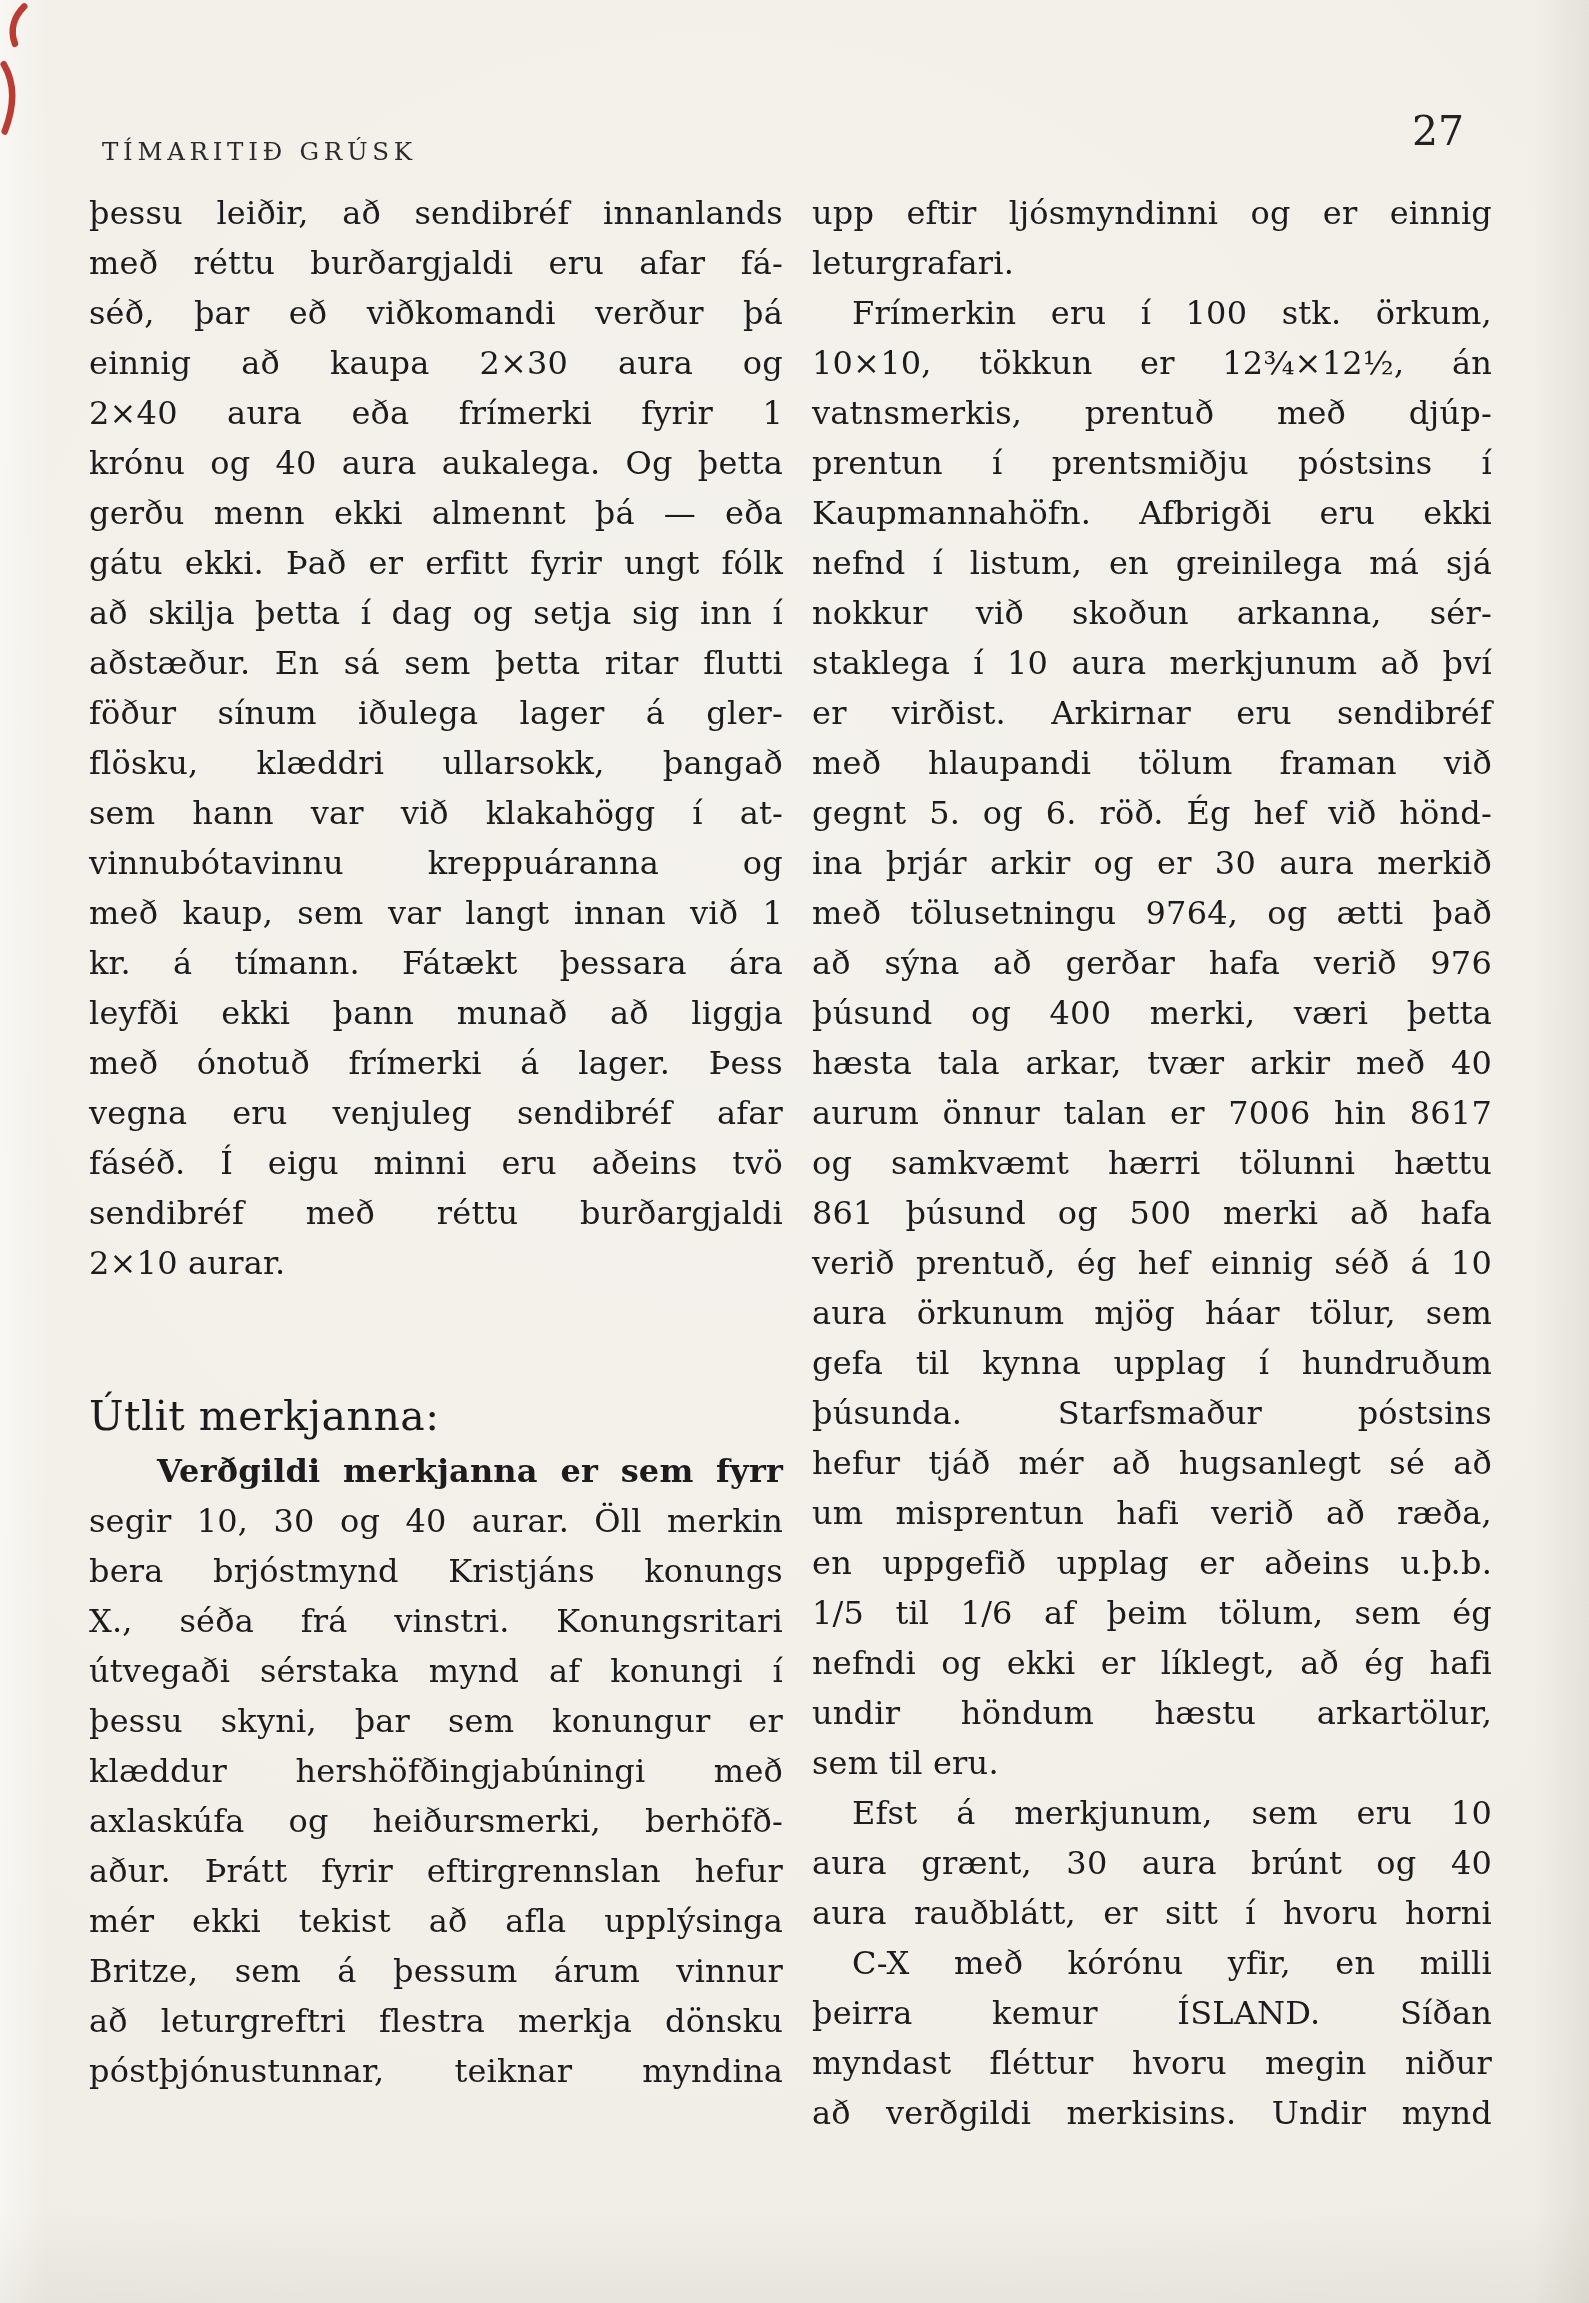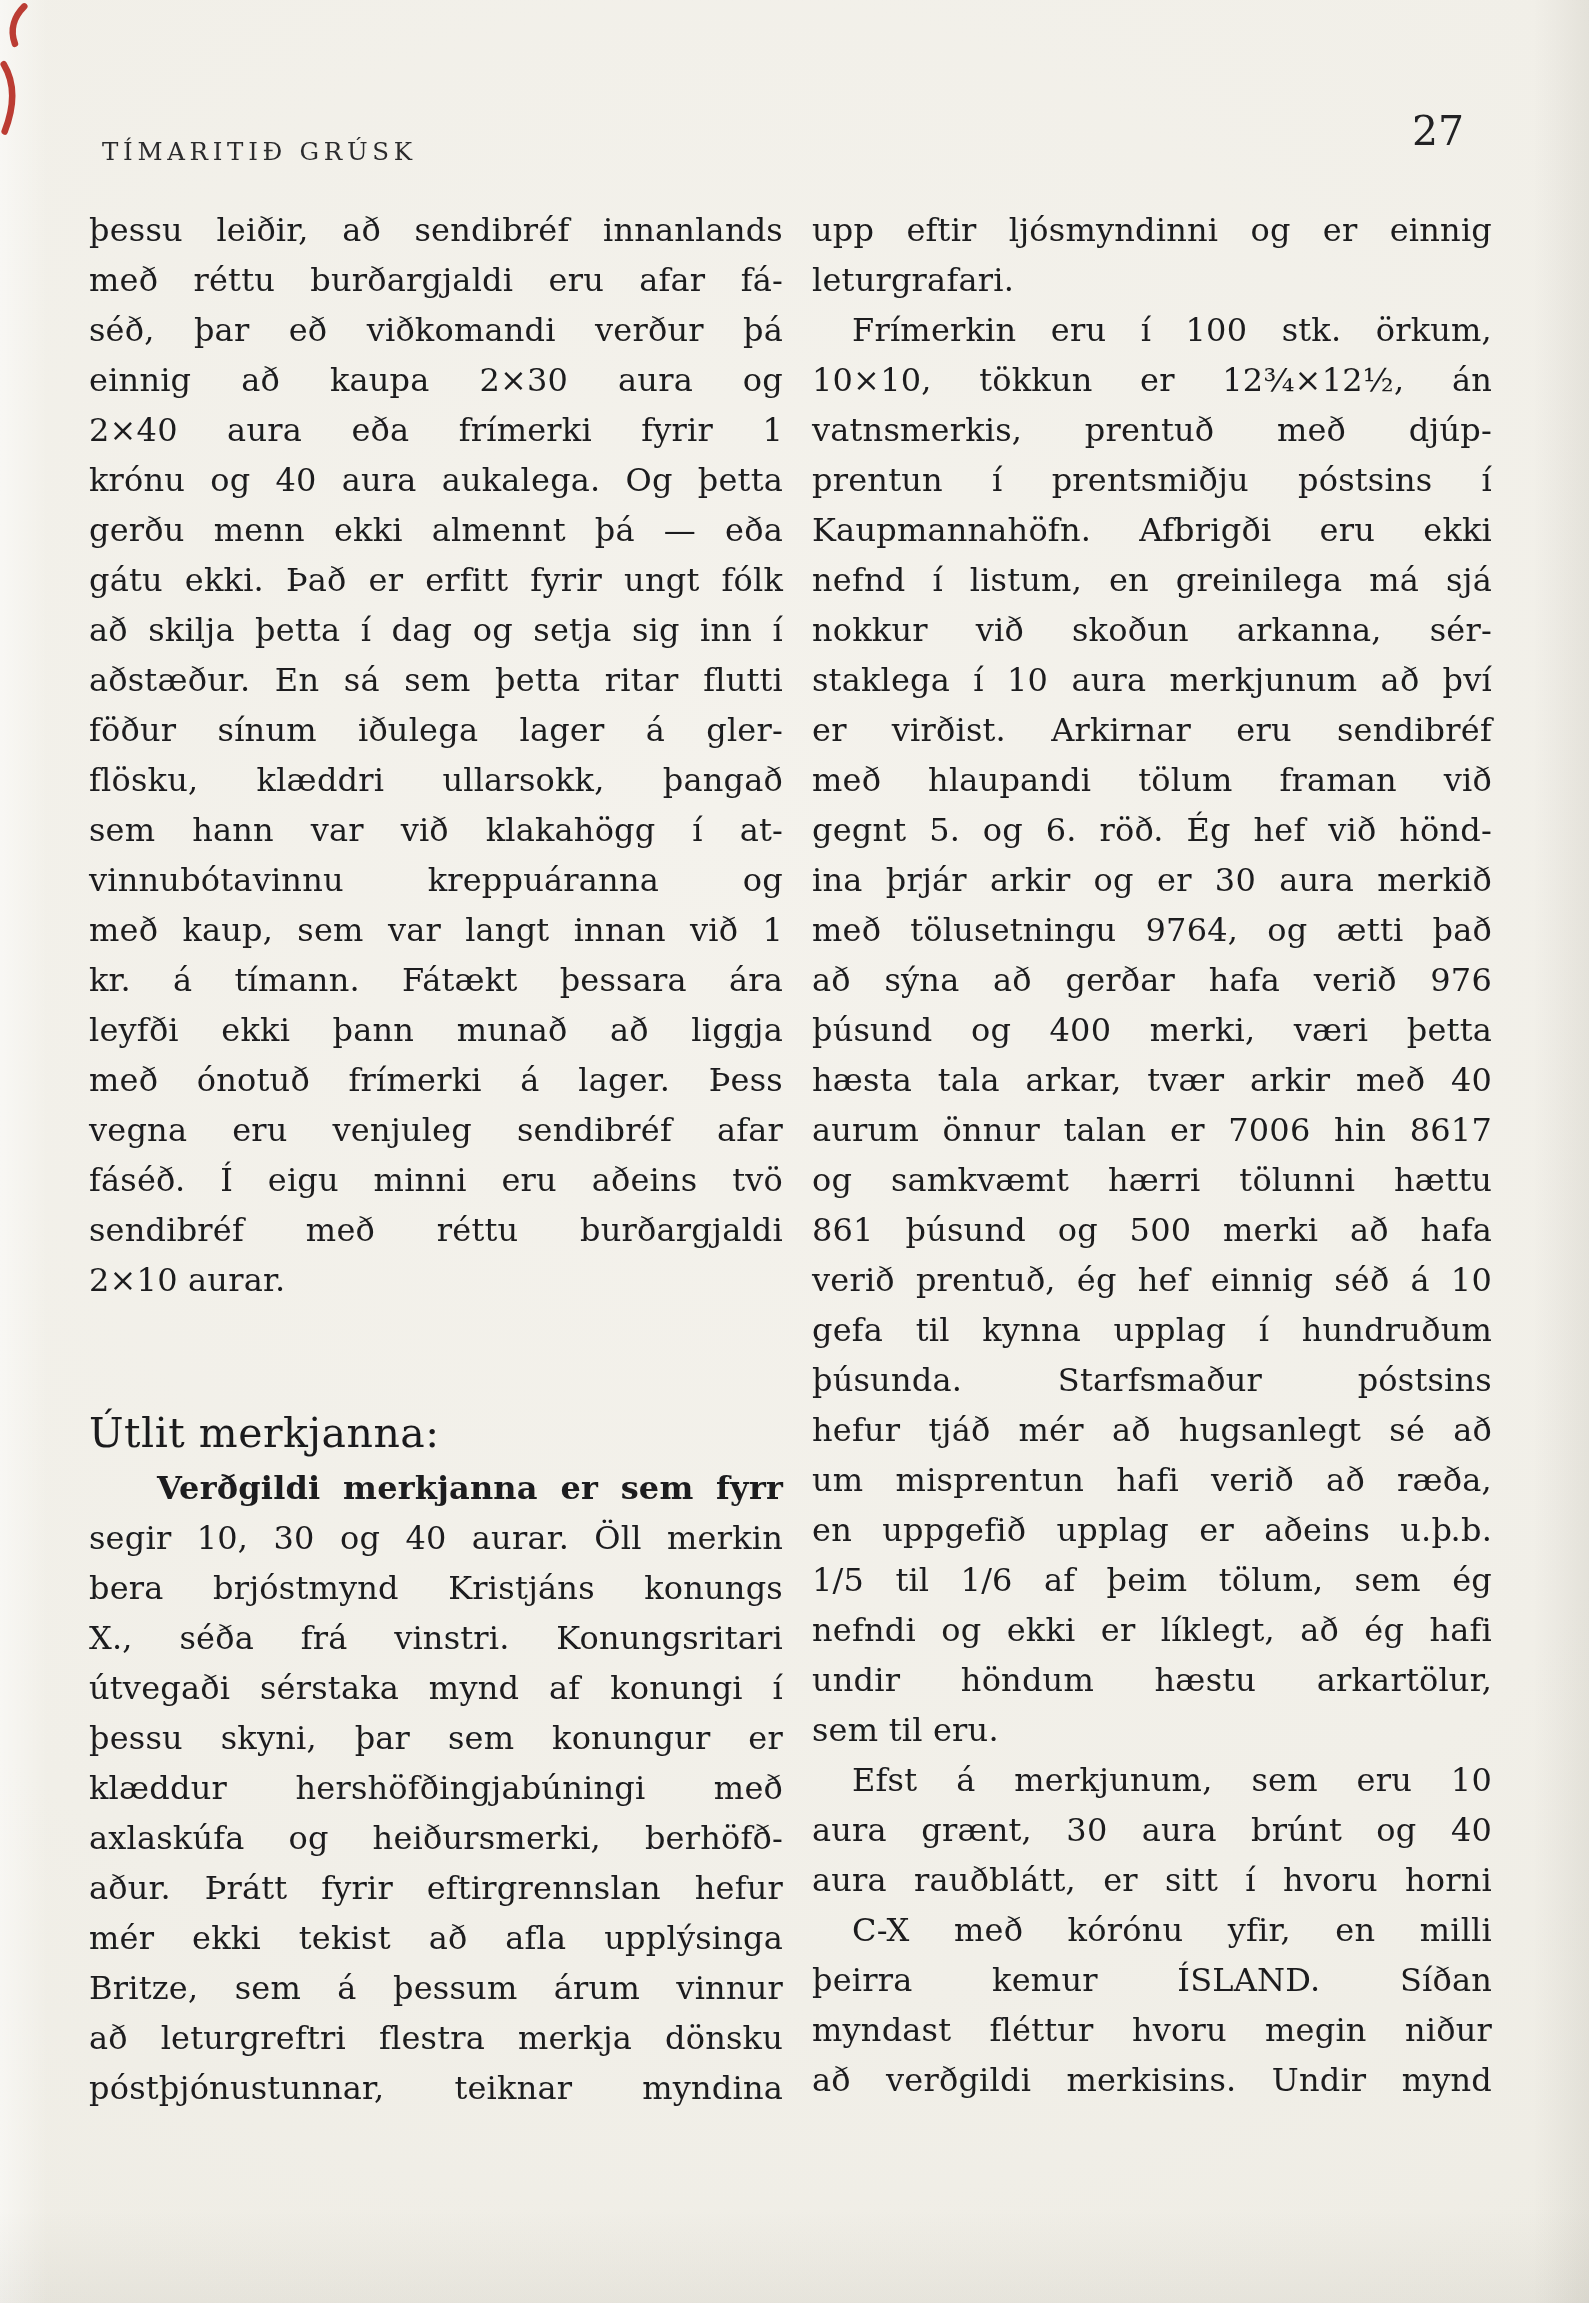--- a/index.html
+++ b/index.html
@@ -36,21 +36,21 @@
   }
   .page-number {
     position: absolute;
     left: 1412px;
     top: 107px;
     font-size: 41px;
     color: #222224;
   }
   .col {
     position: absolute;
-    top: 205px;
+    top: 188px;
   }
   .col-left  { left: 89px;  width: 694px; }
   .col-right { left: 812px; width: 680px; }
   .line {
     height: 50px;
     line-height: 50px;
     font-size: 32px;
     text-align: justify;
     text-align-last: justify;
     white-space: nowrap;
@@ -146,20 +146,21 @@
         <div class="line">gegnt 5. og 6. röð. Ég hef við hönd-</div>
         <div class="line">ina þrjár arkir og er 30 aura merkið</div>
         <div class="line">með tölusetningu 9764, og ætti það</div>
         <div class="line">að sýna að gerðar hafa verið 976</div>
         <div class="line">þúsund og 400 merki, væri þetta</div>
         <div class="line">hæsta tala arkar, tvær arkir með 40</div>
         <div class="line">aurum önnur talan er 7006 hin 8617</div>
         <div class="line">og samkvæmt hærri tölunni hættu</div>
         <div class="line">861 þúsund og 500 merki að hafa</div>
         <div class="line">verið prentuð, ég hef einnig séð á 10</div>
+        <div class="line">aura örkunum mjög háar tölur, sem</div>
         <div class="line">gefa til kynna upplag í hundruðum</div>
         <div class="line">þúsunda. Starfsmaður póstsins</div>
         <div class="line">hefur tjáð mér að hugsanlegt sé að</div>
         <div class="line">um misprentun hafi verið að ræða,</div>
         <div class="line">en uppgefið upplag er aðeins u.þ.b.</div>
         <div class="line">1/5 til 1/6 af þeim tölum, sem ég</div>
         <div class="line">nefndi og ekki er líklegt, að ég hafi</div>
         <div class="line">undir höndum hæstu arkartölur,</div>
         <div class="line end">sem til eru.</div>
         <div class="line ind">Efst á merkjunum, sem eru 10</div>

